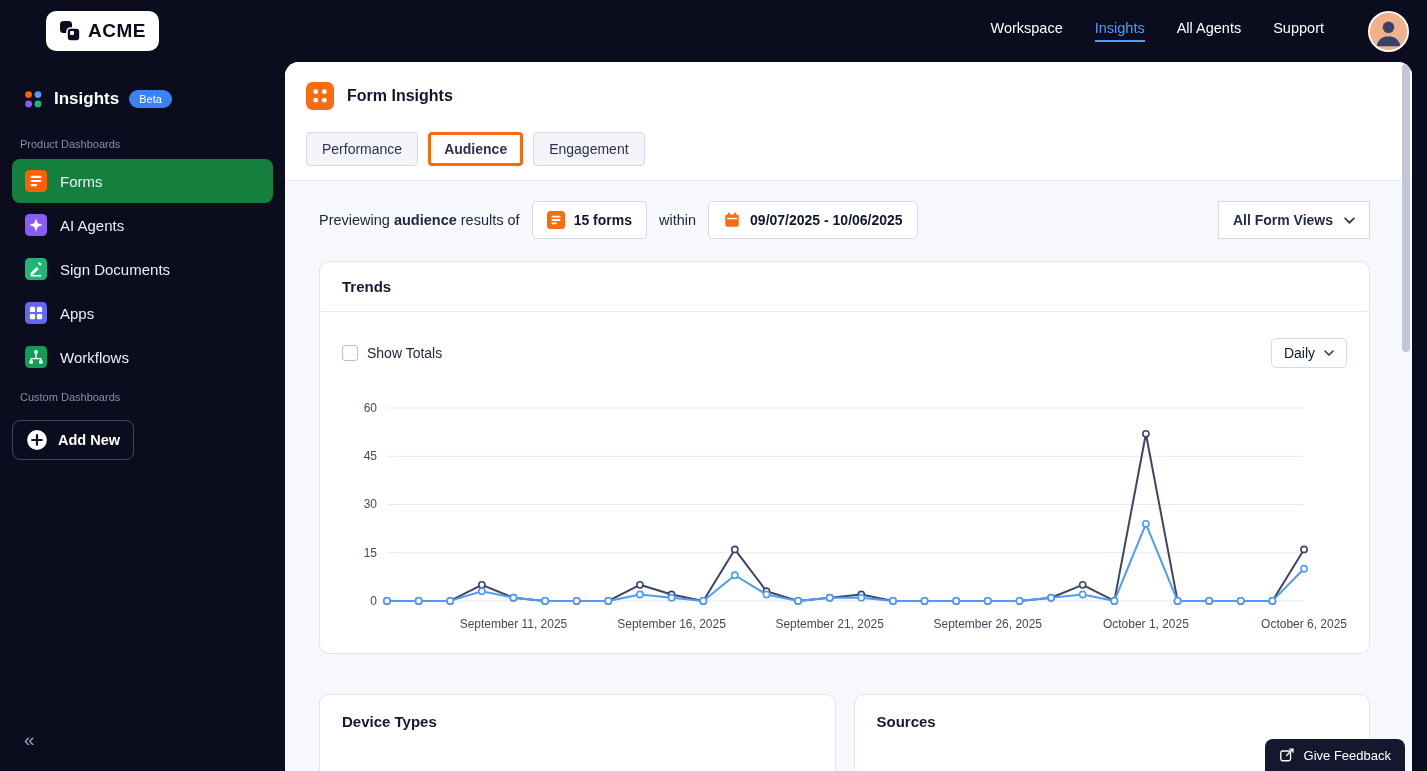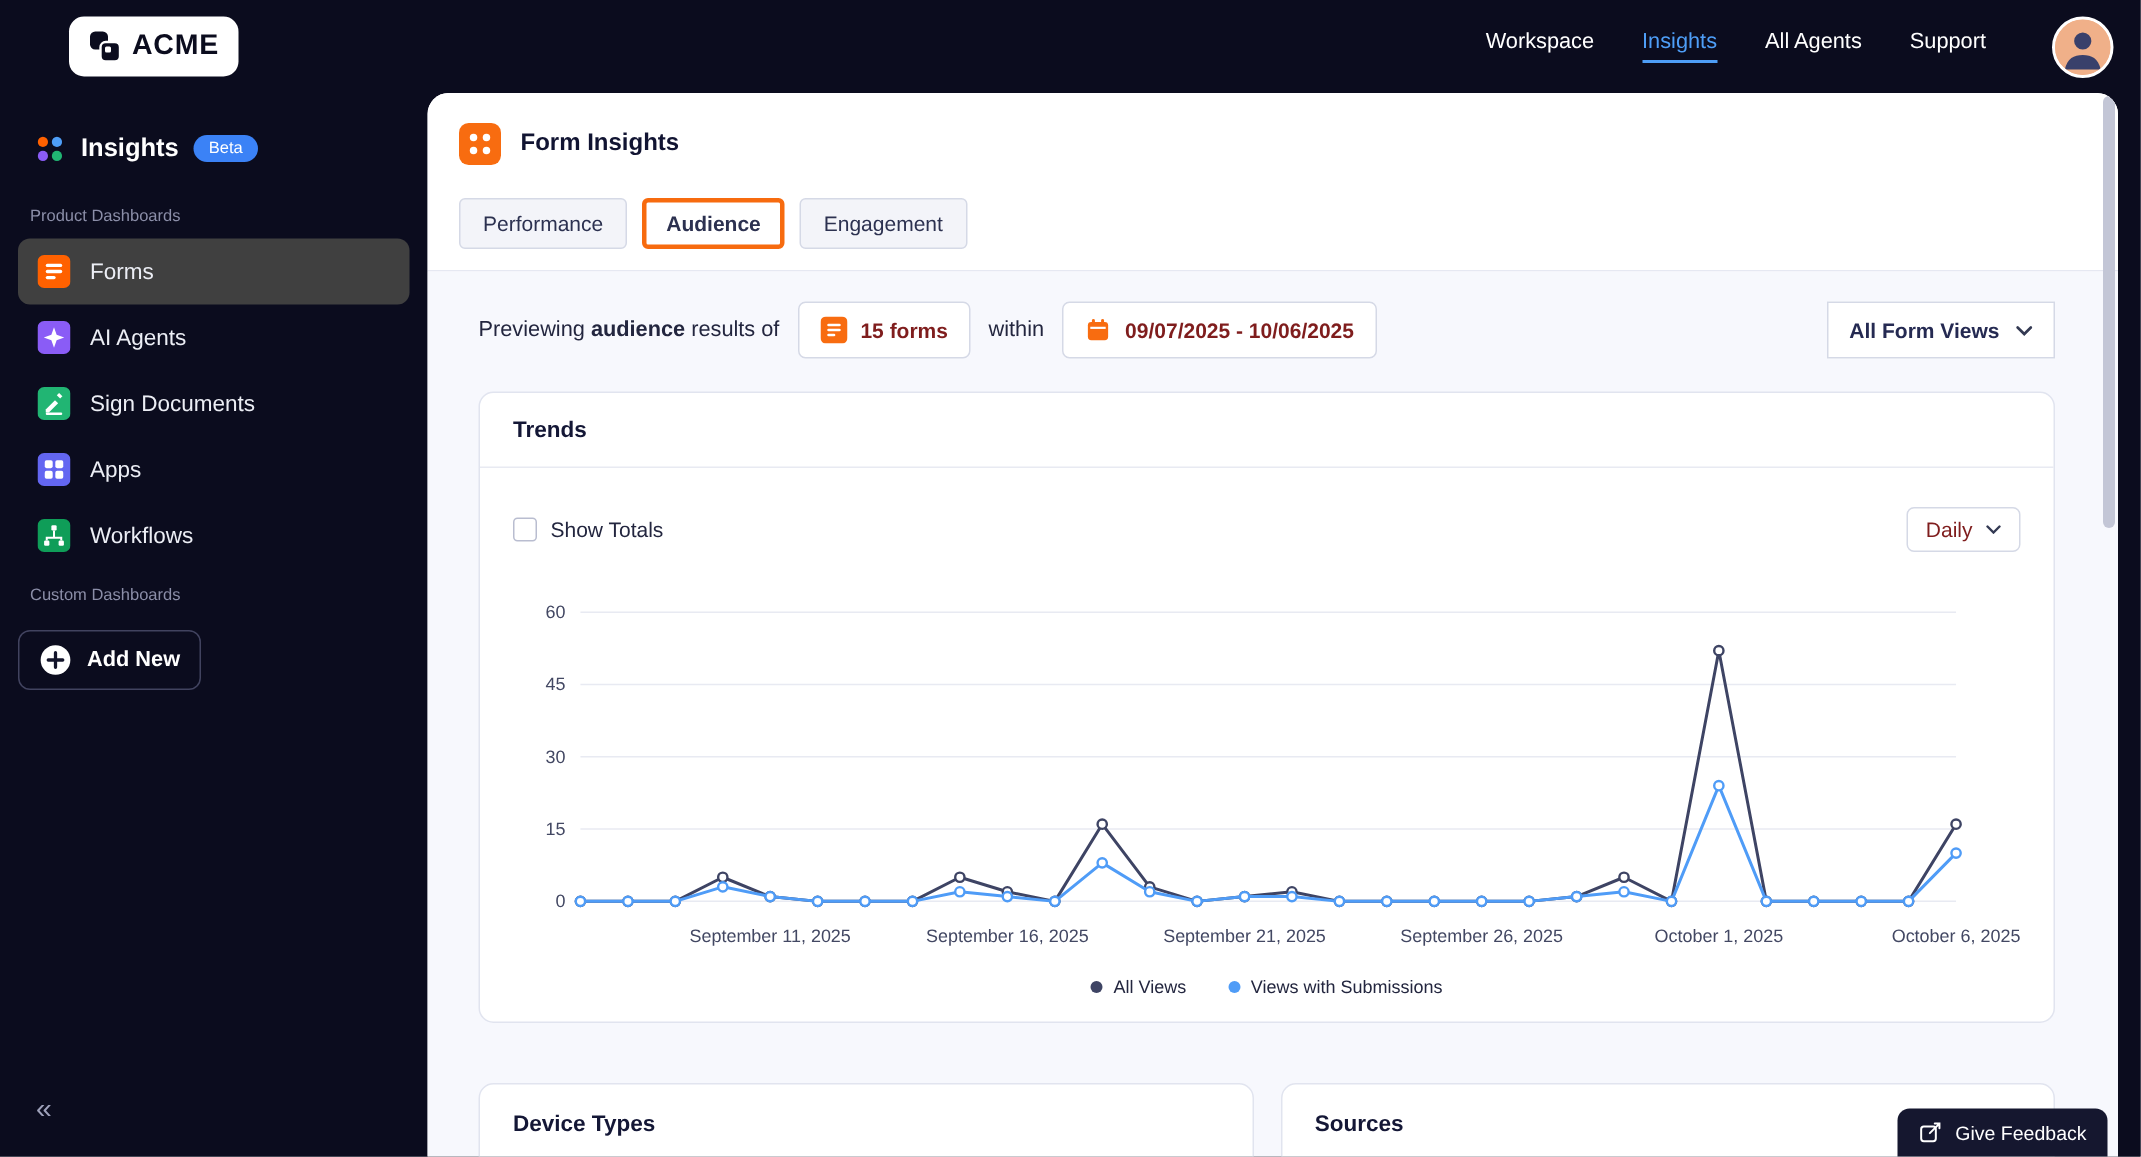--- a/index.html
+++ b/index.html
@@ -14,40 +14,40 @@
   .top-nav .nav-link.active{color:#4e9ef7;border-bottom-color:#4e9ef7}
   .avatar{width:41px;height:41px;border-radius:50%;border:2px solid #fff;overflow:hidden;margin-left:12px;cursor:pointer;background:#f0b089}
 
   
   .sidebar{position:absolute;top:62px;left:0;width:285px;bottom:0;color:#fff}
   .sb-title-row{display:flex;align-items:center;gap:10px;padding:26px 22px 16px}
   .sb-title{font-size:17px;font-weight:bold}
   .beta{background:#3b82f6;color:#fff;font-size:11px;padding:3px 10px;border-radius:11px}
   .sb-section{font-size:11px;color:#8b8ea8;padding:12px 20px 9px}
   .sb-item{display:flex;align-items:center;gap:13px;height:44px;margin:0 12px;padding:0 13px;border-radius:8px;font-size:15px;color:#eceef5;cursor:pointer}
-  .sb-item.active{background:#404040}
+  .sb-item.active{background:#15803d}
   .sb-icon{width:22px;height:22px;flex:none;display:block}
   .add-new{margin:8px 12px 0;border:1px solid #41435f;border-radius:8px;height:40px;display:flex;align-items:center;gap:10px;padding:0 13px;font-size:14.5px;font-weight:bold;color:#fff;cursor:pointer;background:transparent}
   .collapse{position:absolute;bottom:20px;left:24px;color:#9ea1ba;font-size:19px;cursor:pointer}
 
   
   .main{position:absolute;top:62px;left:285px;right:15px;bottom:0;background:#fff;border-radius:14px 14px 0 0;overflow:hidden;display:flex;flex-direction:column}
   .main-header{padding:20px 21px 0;background:#fff}
   .fi-row{display:flex;align-items:center;gap:13px}
   .fi-title{font-size:16px;font-weight:bold;color:#111432}
   .tabs{display:flex;align-items:flex-end;gap:10px;margin-top:22px;padding-bottom:14px}
   .tab{background:#f3f4f9;border:1px solid #d5d9e6;border-radius:4px;padding:8px 15px;font-size:14px;color:#2c3150;cursor:pointer;font-family:inherit}
   .tab.active{background:#fff;border:3px solid #f76b0f;font-weight:bold;padding:6px 13px}
   .divider{height:1px;background:#e6e8f2;flex:none}
   .content{background:#f7f8fd;flex:1;padding:20px 42px 0 34px;overflow:hidden}
 
   
   .filter-row{display:flex;align-items:center;gap:12px}
   .filter-text{font-size:14.5px;color:#23263f;display:flex;gap:4px}
-  .btn{background:#fff;border:1px solid #d5d9e6;border-radius:5px;display:flex;align-items:center;gap:9px;height:38px;padding:0 14px;font-size:14px;font-weight:bold;color:#7f1d1d;cursor:pointer;font-family:inherit}
+  .btn{background:#fff;border:1px solid #d5d9e6;border-radius:5px;display:flex;align-items:center;gap:9px;height:38px;padding:0 14px;font-size:14px;font-weight:bold;color:#0f172a;cursor:pointer;font-family:inherit}
   .spacer{flex:1}
   .dropdown{border-radius:0;color:#252a52;gap:11px}
 
   
   .card{background:#fff;border:1px solid #e1e4ef;border-radius:10px}
   .trends{margin-top:22px}
   .card-header{padding:16px 22px;border-bottom:1px solid #e8eaf2;font-size:15px;font-weight:bold;color:#141736}
   .trends-body{padding:26px 22px 16px}
   .trends-controls{display:flex;align-items:center;justify-content:space-between}
   .checkbox-row{display:flex;align-items:center;gap:9px;font-size:14px;color:#23263f;cursor:pointer}
@@ -315,30 +315,20 @@
             <circle cx="741.4" cy="202.6" r="3.1" fill="#fff" stroke="#4f9cf7" stroke-width="1.6"></circle>
             <circle cx="773.1" cy="209.0" r="3.1" fill="#fff" stroke="#4f9cf7" stroke-width="1.6"></circle>
             <circle cx="804.7" cy="131.8" r="3.1" fill="#fff" stroke="#4f9cf7" stroke-width="1.6"></circle>
             <circle cx="836.4" cy="209.0" r="3.1" fill="#fff" stroke="#4f9cf7" stroke-width="1.6"></circle>
             <circle cx="868.0" cy="209.0" r="3.1" fill="#fff" stroke="#4f9cf7" stroke-width="1.6"></circle>
             <circle cx="899.7" cy="209.0" r="3.1" fill="#fff" stroke="#4f9cf7" stroke-width="1.6"></circle>
             <circle cx="931.3" cy="209.0" r="3.1" fill="#fff" stroke="#4f9cf7" stroke-width="1.6"></circle>
             <circle cx="963.0" cy="176.8" r="3.1" fill="#fff" stroke="#4f9cf7" stroke-width="1.6"></circle>
           </svg>
 
-        <div class="legend">
-          <span class="legend-item">
-            <span class="legend-dot" style="background: rgb(62, 68, 100);"></span>
-            <span>All Views</span>
-          </span>
-          <span class="legend-item">
-            <span class="legend-dot" style="background: rgb(79, 156, 247);"></span>
-            <span>Views with Submissions</span>
-          </span>
-        </div>
       </div>
     </section>
 
     <div class="bottom-row">
       <section class="card half">
         <div class="card-title">Device Types</div>
       </section>
       <section class="card half">
         <div class="card-title">Sources</div>
       </section>

